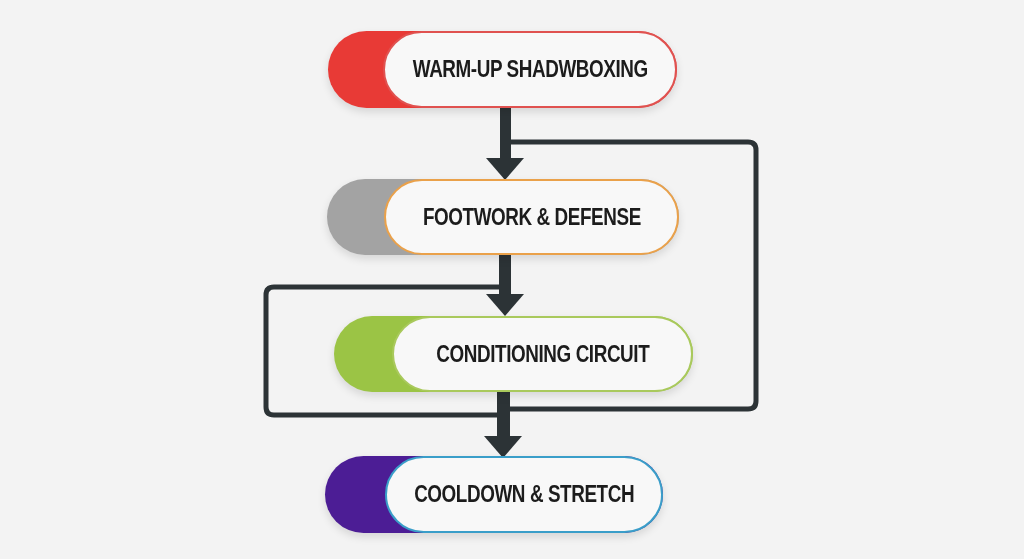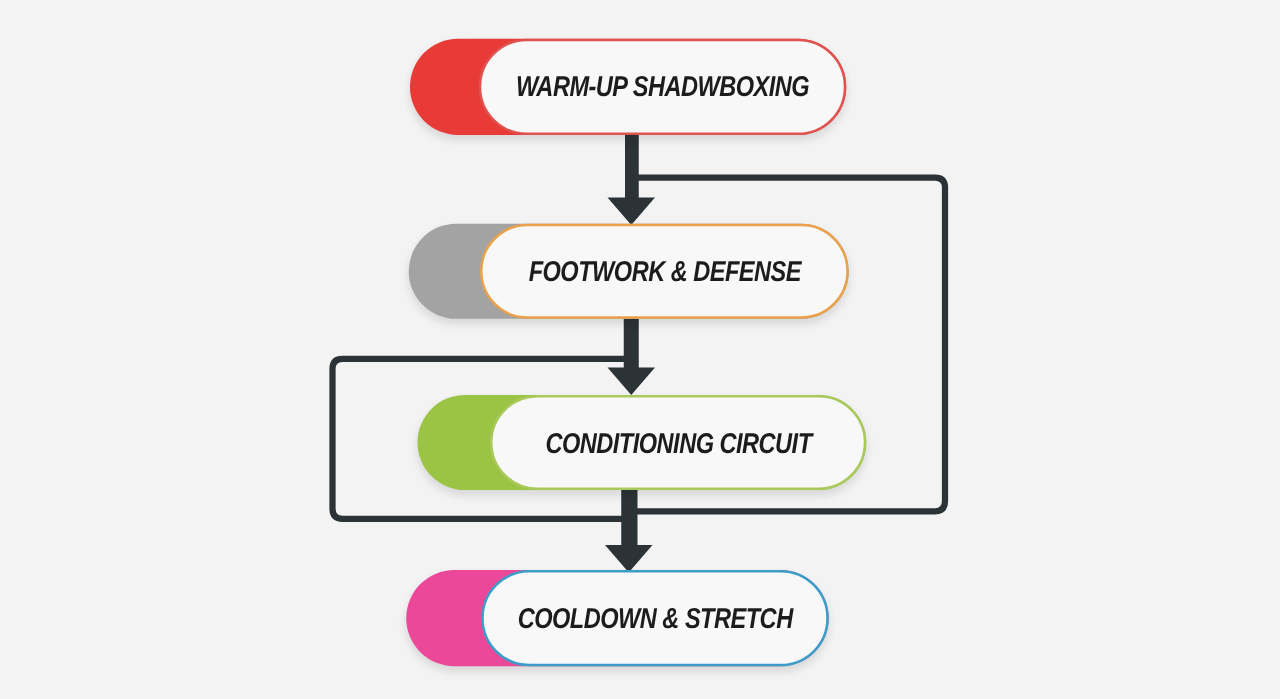--- a/index.html
+++ b/index.html
@@ -13,21 +13,21 @@
       position:absolute; z-index:2;
       border-radius:40px;
       box-shadow:0 4px 8px rgba(0,0,0,0.12);
     }
     .node .inner {
       position:absolute; top:0; bottom:0; right:0;
       background:#f8f8f8;
       border-radius:40px;
       border:2px solid;
       box-sizing:border-box;
-      display:flex; align-items:center; justify-content:center;font-style:italic;
+      display:flex; align-items:center; justify-content:center;
     }
     .node .label {
       font-family:"Liberation Sans", sans-serif;
       font-weight:bold;
       font-size:23px;
       letter-spacing:-0.5px;
       color:#1c1c1c;
       transform:scaleX(0.82);
       white-space:nowrap;
     }
@@ -68,17 +68,17 @@
     <span class="label">FOOTWORK &amp; DEFENSE</span>
   </div>
 </div>
 
 <div class="node" style="left:334px; top:316px; width:359px; height:76px; background:#9bc445;">
   <div class="inner" style="left:58px; border-color:#a9c95c;">
     <span class="label">CONDITIONING CIRCUIT</span>
   </div>
 </div>
 
-<div class="node" style="left:325px; top:456px; width:338px; height:77px; background:#ec4899;">
+<div class="node" style="left:325px; top:456px; width:338px; height:77px; background:#4c1d95;">
   <div class="inner" style="left:60px; border-color:#3a9ec9;">
     <span class="label">COOLDOWN &amp; STRETCH</span>
   </div>
 </div>
 
 </body></html>

